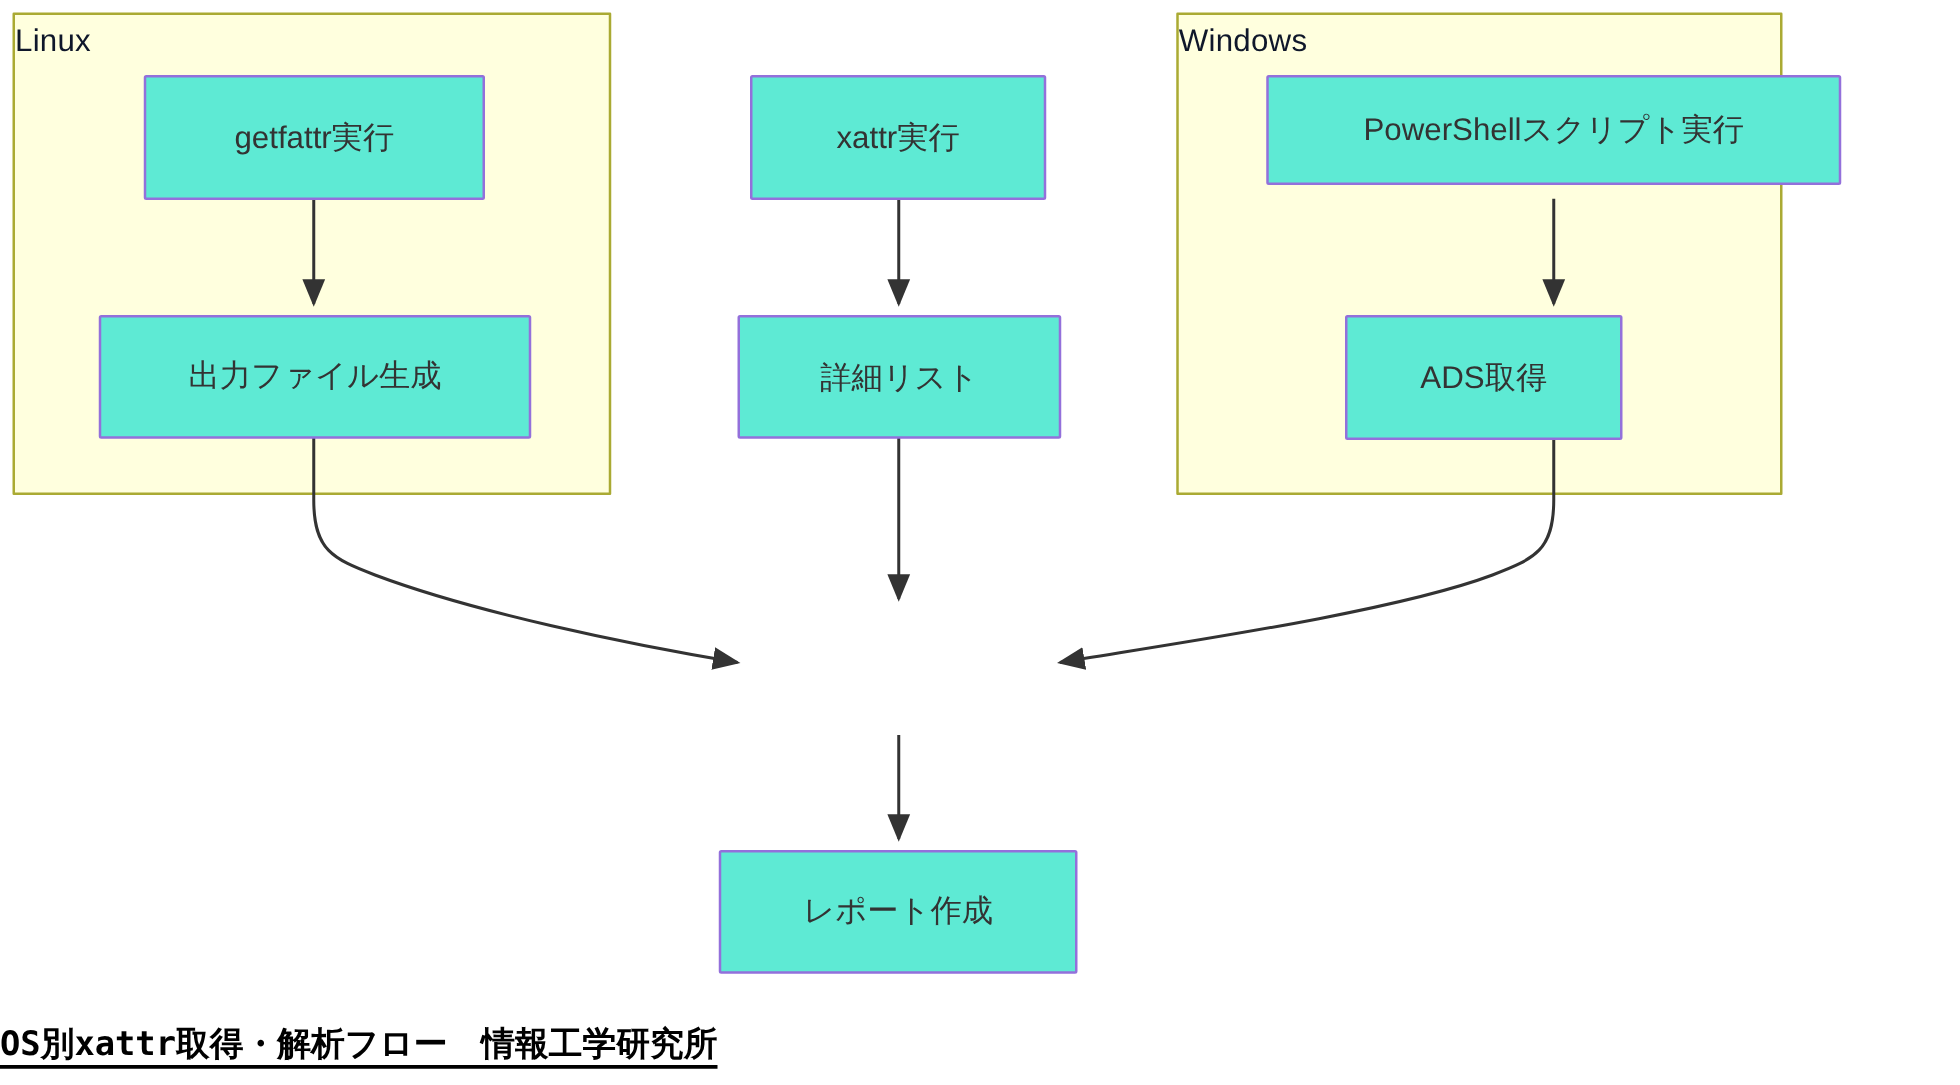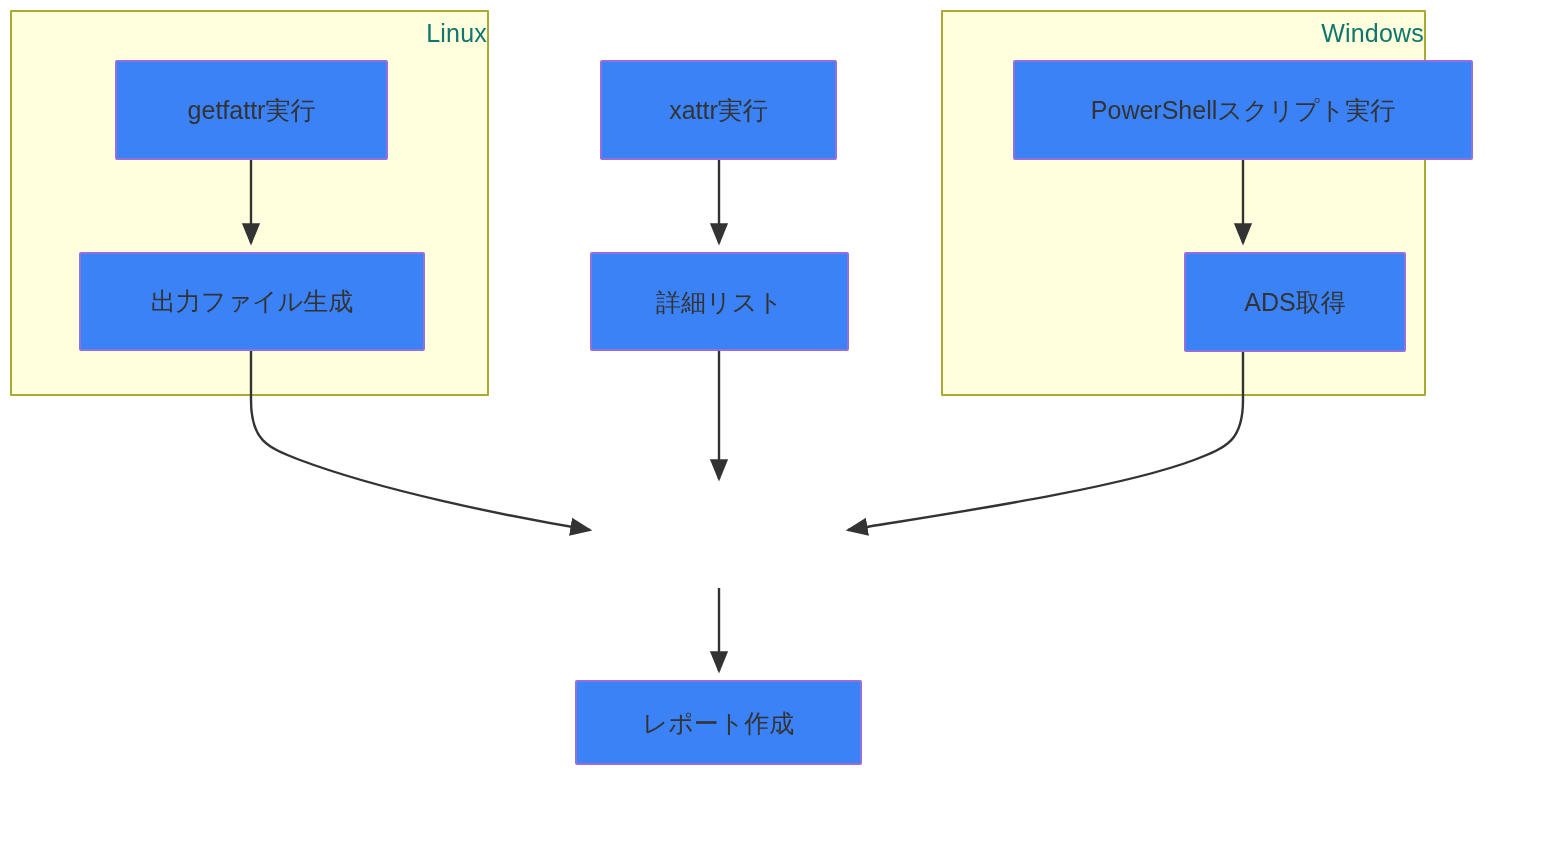--- a/index.html
+++ b/index.html
@@ -32,29 +32,29 @@
     background: #ffffde;
     border: 2px solid #aaaa33;
     box-sizing: border-box;
     border-radius: 1px;
   }
   .subgraph-title {
     position: absolute;
     left: 0;
     right: 0;
     top: 9px;
-    text-align: right;
+    text-align: left;
     font-size: 25px;
-    color: #0f766e;
+    color: #0f172a;
     line-height: 1;
     letter-spacing: 0.2px;
   }
   .node {
     position: absolute;
-    background: #3b82f6;
+    background: #5eead4;
     border: 2px solid #9370db;
     box-sizing: border-box;
     border-radius: 2px;
     display: flex;
     align-items: center;
     justify-content: center;
     color: #333333;
     font-size: 25px;
     line-height: 1.2;
     text-align: center;
@@ -120,27 +120,28 @@
   </div>
 
   <div class="node" style="left:600px; top:60px; width:237px; height:100px;">
     <span>xattr実行</span>
   </div>
 
   <div class="node" style="left:590px; top:252px; width:259px; height:99px;">
     <span>詳細リスト</span>
   </div>
 
-  <div class="node" style="left:1013px; top:60px; width:460px; height:100px;">
+  <div class="node" style="left:1013px; top:60px; width:460px; height:88px;">
     <span>PowerShellスクリプト実行</span>
   </div>
 
-  <div class="node" style="left:1184px; top:252px; width:222px; height:100px;">
+  <div class="node" style="left:1076px; top:252px; width:222px; height:100px;">
     <span>ADS取得</span>
   </div>
 
 
-  <div class="node" style="left:575px; top:680px; width:287px; height:85px;">
+  <div class="node" style="left:575px; top:680px; width:287px; height:99px;font-family:Liberation Serif, serif;">
     <span>レポート作成</span>
   </div>
 
+  <div class="caption">OS別xattr取得・解析フロー　情報工学研究所</div>
 
 </div>
 
 </body></html>

